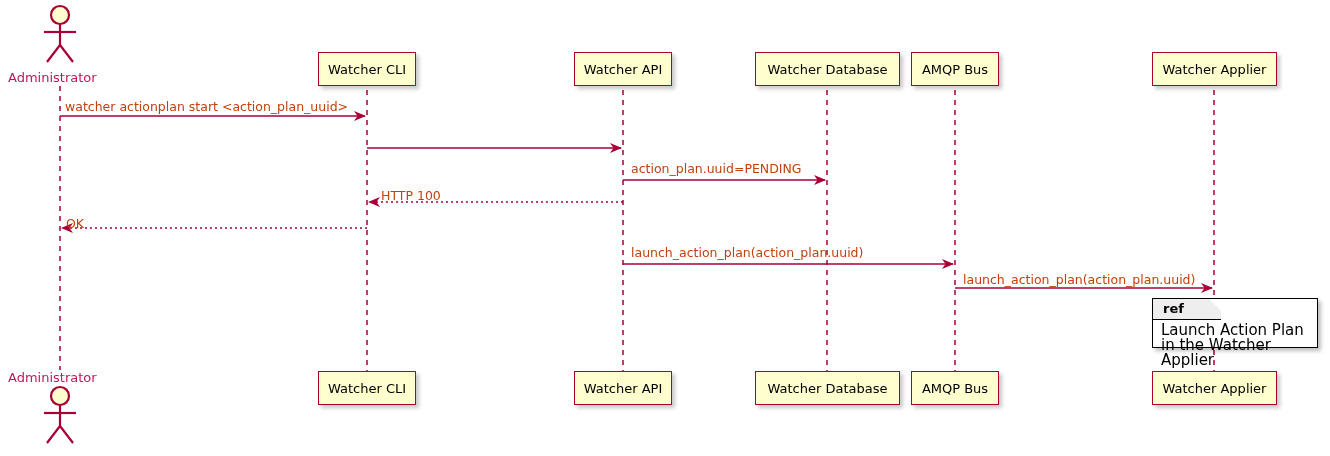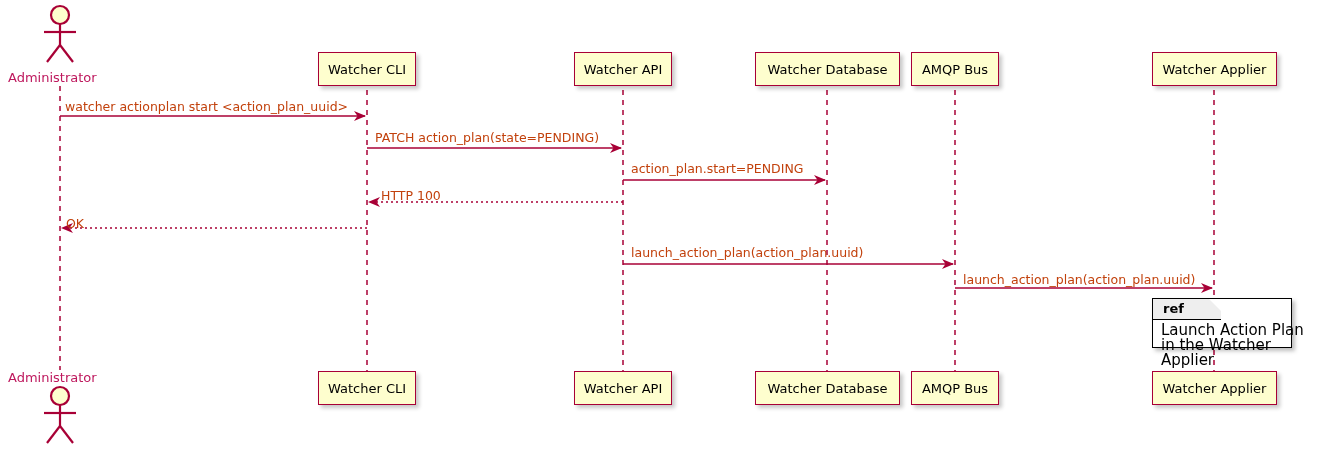--- a/index.html
+++ b/index.html
@@ -174,26 +174,25 @@
     <span>Watcher Database</span>
   </div>
   <div class="participant" style="left:911px; top:371px; width:88px;">
     <span>AMQP Bus</span>
   </div>
   <div class="participant" style="left:1152px; top:371px; width:125px;">
     <span>Watcher Applier</span>
   </div>
 
   <div class="msg-label" style="left:65px; top:101px;">watcher actionplan start &lt;action_plan_uuid&gt;</div>
-  <div class="msg-label" style="left:375px; top:132px;">PATCH action_plan(state=PENDING)</div>
-  <div class="msg-label" style="left:631px; top:163px;">action_plan.start=PENDING</div>
+  <div class="msg-label" style="left:631px; top:163px;">action_plan.uuid=PENDING</div>
   <div class="msg-label" style="left:381px; top:190px;">HTTP 100</div>
   <div class="msg-label" style="left:66px; top:218px;">OK</div>
   <div class="msg-label" style="left:631px; top:247px;">launch_action_plan(action_plan.uuid)</div>
   <div class="msg-label" style="left:963px; top:274px;">launch_action_plan(action_plan.uuid)</div>
 
-  <div class="ref-box" style="left:1152px; top:298px; width:140px; height:50px;">
+  <div class="ref-box" style="left:1152px; top:298px; width:166px; height:50px;">
     <div class="ref-tab"></div>
     <div class="ref-tab-label">ref</div>
     <div class="ref-text">Launch Action Plan in the Watcher Applier</div>
   </div>
 
 </div>
 
 </body></html>

